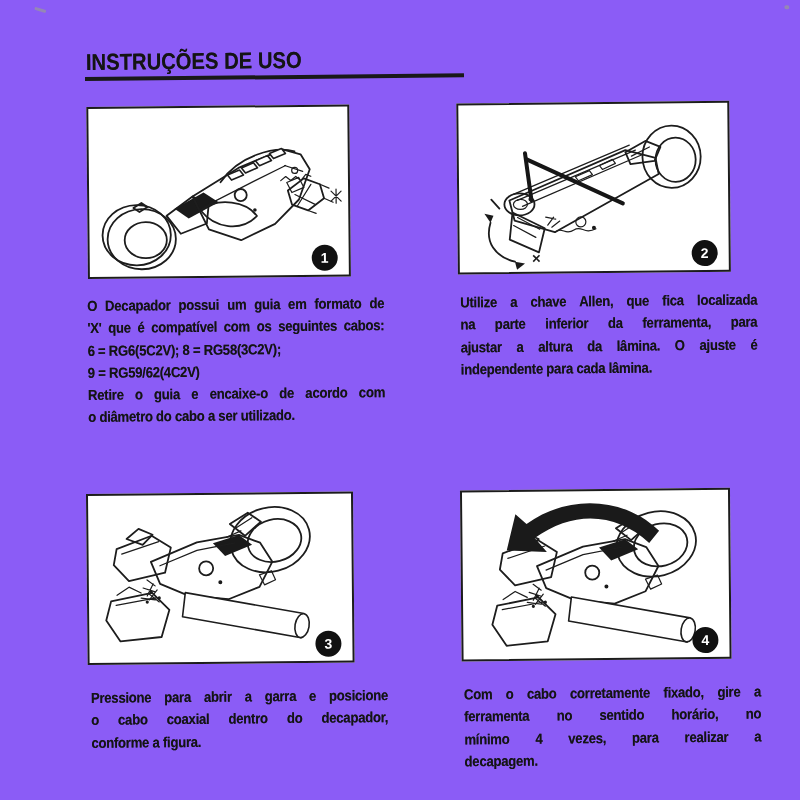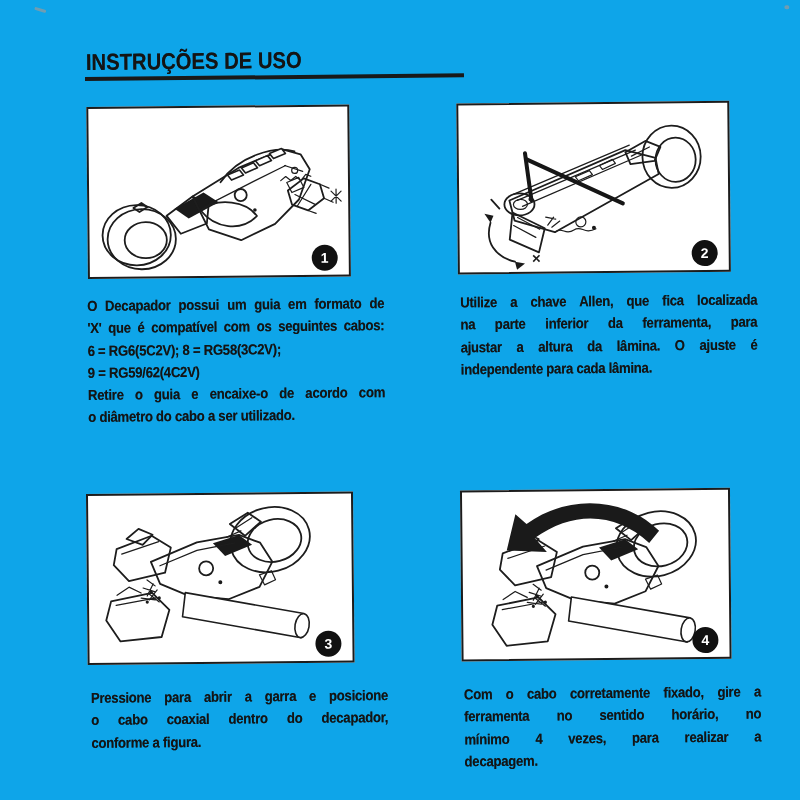--- a/index.html
+++ b/index.html
@@ -1,21 +1,21 @@
 <!DOCTYPE html>
 <html><head>
 <meta charset="utf-8">
 <style>
   html,body{margin:0;padding:0;}
   body{
     width:800px;height:800px;background:#ffffff;overflow:hidden;
     font-family:"Liberation Sans","DejaVu Sans",sans-serif;
     color:#161616;
   }
-  .page{position:relative;width:800px;height:800px;background:#0ea5e9;}
+  .page{position:relative;width:800px;height:800px;background:#8b5cf6;}
   .sheet{position:absolute;inset:0;transform:rotate(-0.55deg);transform-origin:400px 390px;}
 
   .title{
     position:absolute;left:89px;top:46px;
     font-size:23px;font-weight:700;letter-spacing:0px;
     transform:scaleX(.88);transform-origin:left top;
     color:#141414;text-shadow:0 0 .4px rgba(20,20,20,.6);
     white-space:nowrap;
   }
   .title-rule{position:absolute;left:88px;top:74px;width:379px;height:3.5px;background:#191919;}

